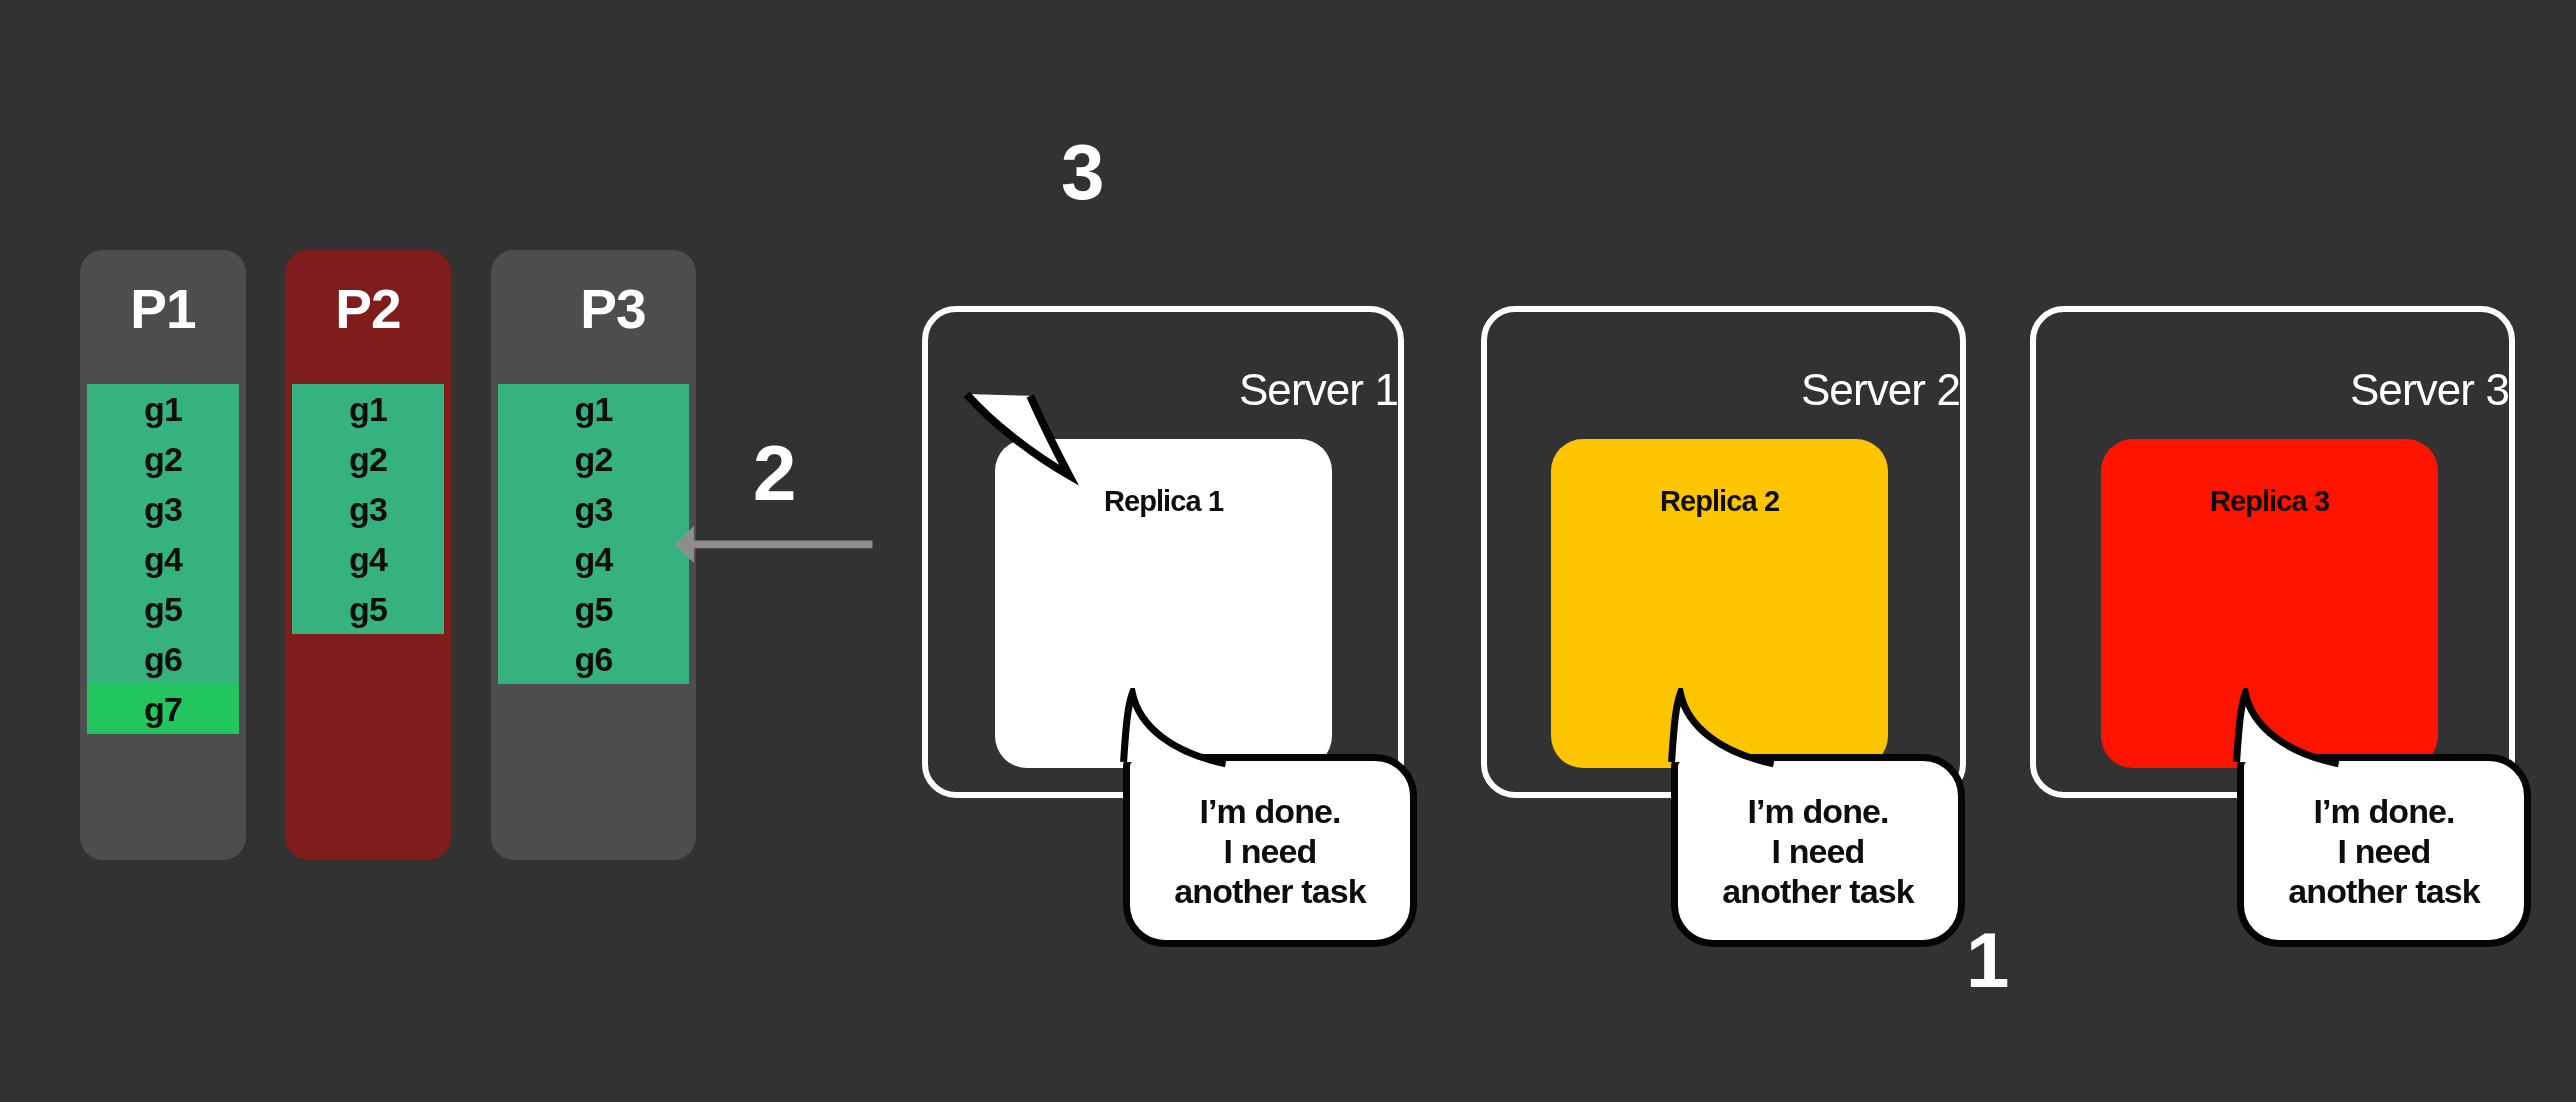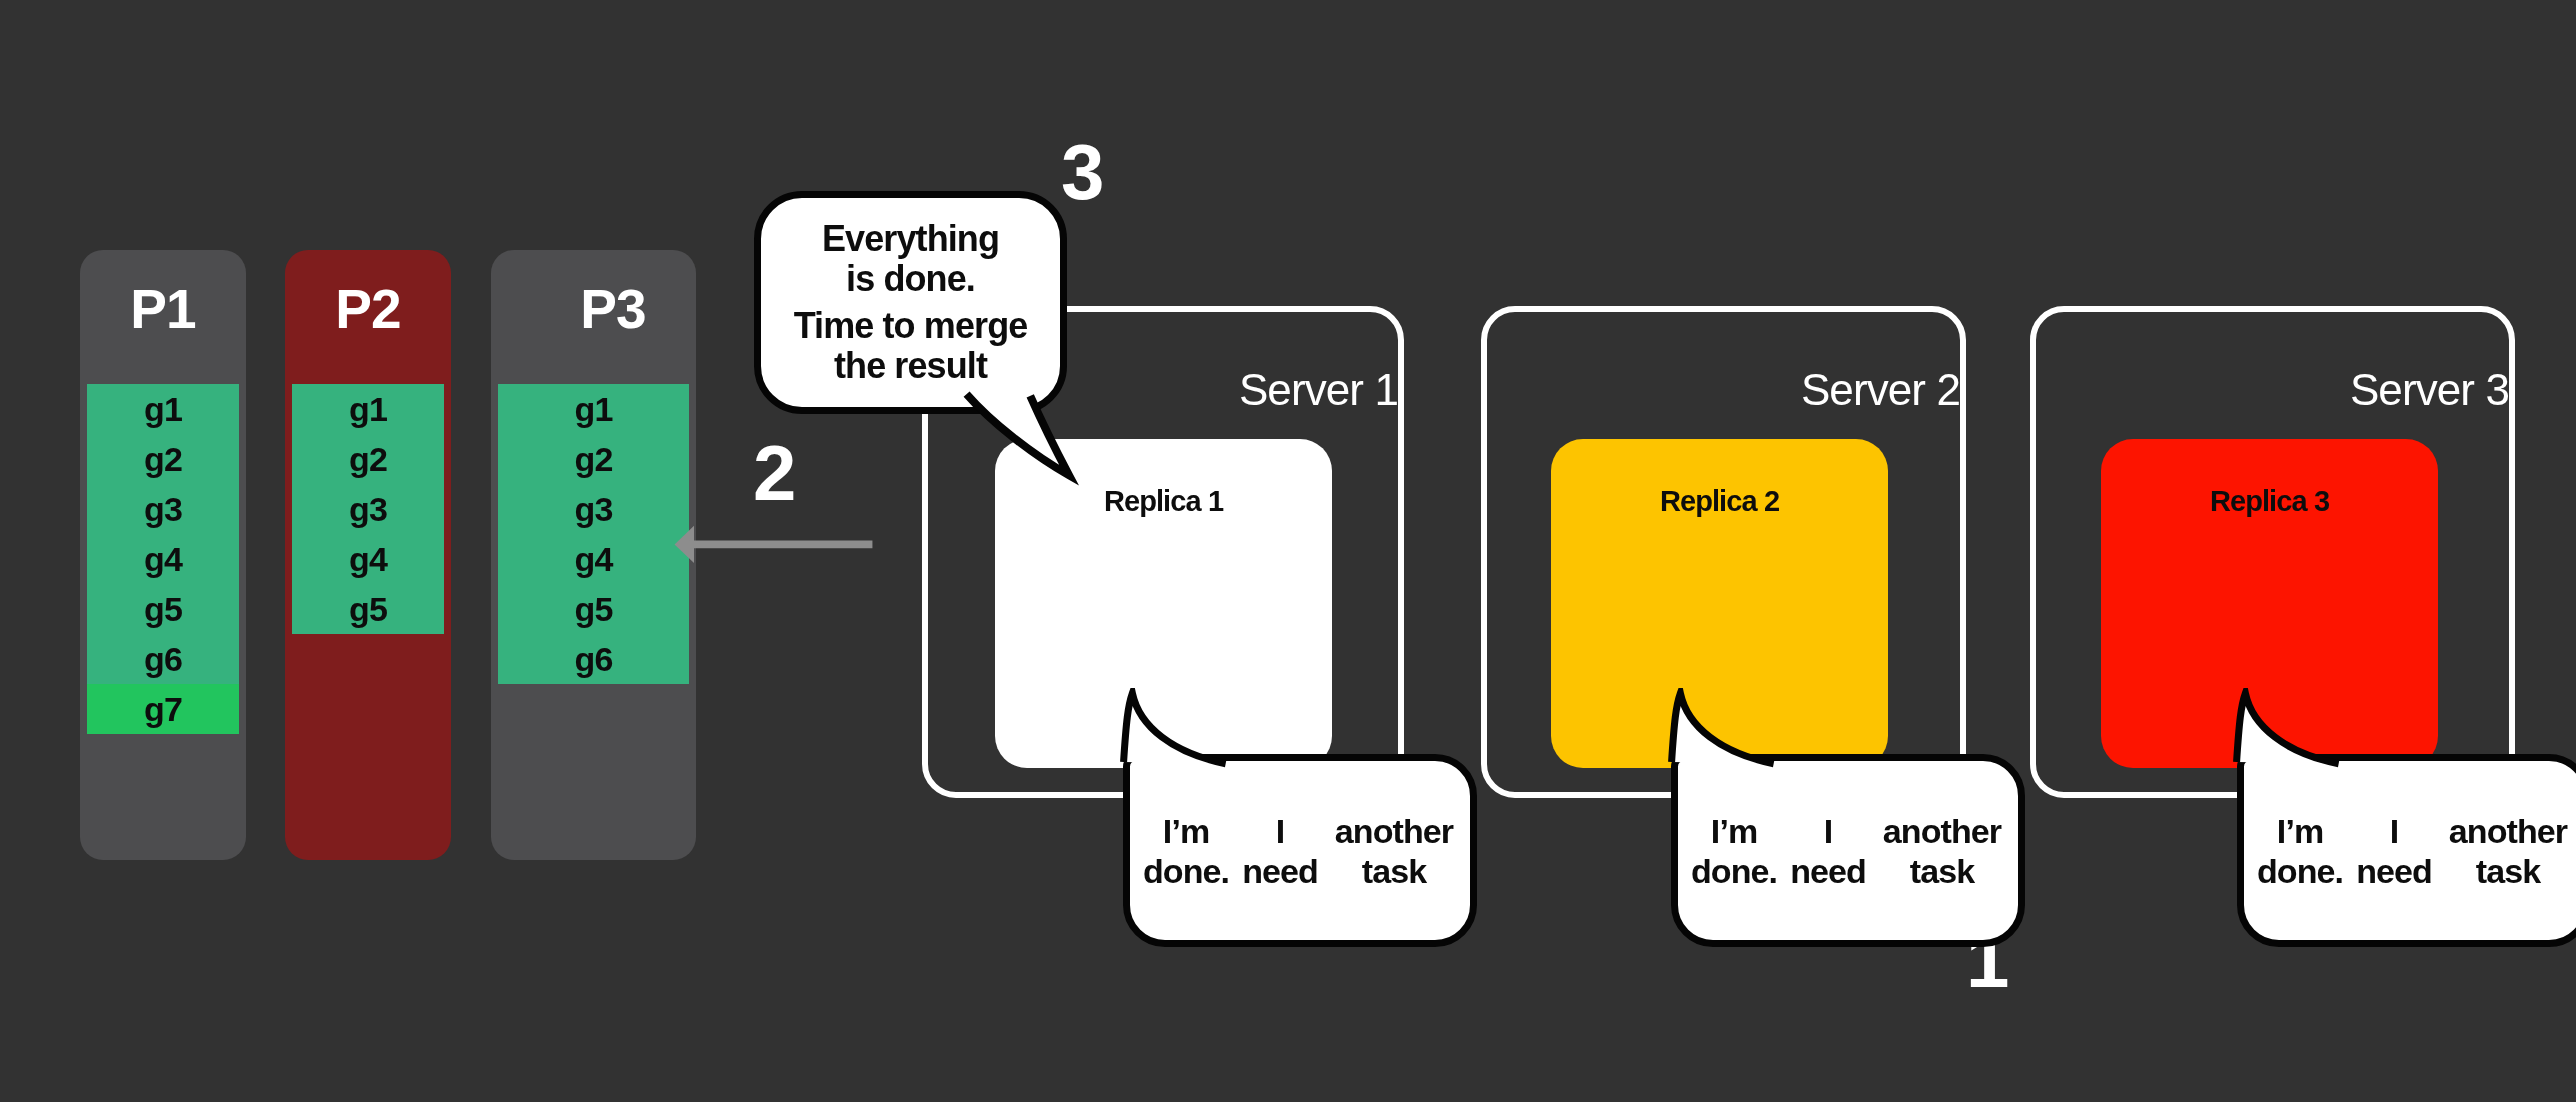--- a/index.html
+++ b/index.html
@@ -15,23 +15,23 @@
 
   
   .server{position:absolute;top:306px;height:492px;border:6.2px solid #ffffff;border-radius:34px;box-sizing:border-box;}
   .stitle{margin-top:53px;text-align:right;color:#ffffff;font-size:44px;font-weight:normal;letter-spacing:-0.9px;}
 
   
   .replica{position:absolute;top:439px;width:337px;height:329px;border-radius:32px;}
   .rtitle{margin-top:46px;text-align:center;font-size:29px;font-weight:bold;color:#0d0d0d;letter-spacing:-0.9px;}
 
   
-  .bubble{position:absolute;top:754px;width:354px;height:193px;background:#ffffff;
+  .bubble{position:absolute;top:754px;width:294px;height:193px;background:#ffffff;
     border:7px solid #050505;border-radius:42px;border-top-left-radius:12.4px;box-sizing:border-box;
-    display:flex;flex-direction:row;align-items:center;justify-content:center;
+    display:flex;flex-direction:column;align-items:center;justify-content:center;
     color:#0d0d0d;font-size:34px;font-weight:bold;line-height:40px;letter-spacing:-0.9px;text-align:center;}
   .merge-bubble{position:absolute;left:754px;top:191px;width:313px;height:223px;background:#ffffff;
     border:7px solid #050505;border-radius:48px;box-sizing:border-box;
     display:flex;flex-direction:column;align-items:center;justify-content:center;
     color:#0d0d0d;font-size:36px;font-weight:bold;line-height:40px;letter-spacing:-0.9px;text-align:center;}
   .merge-bubble .gap{margin-top:6.2px;}
 
   .tail{position:absolute;}
 
   
@@ -130,24 +130,18 @@
 
   <div class="bubble" style="left:2237px">
       <div class="bline">I’m done.</div>
       <div class="bline">I need</div>
       <div class="bline">another task</div>
     </div>
   <svg class="tail" style="left:2231px;top:688px" width="115" height="88" viewBox="0 0 130 100">
     <path d="M 6,84 C 9,38 11,20 16,6 C 24,44 62,74 122,86" fill="#ffffff" stroke="#050505" stroke-width="8" stroke-linejoin="miter"></path>
   </svg>
 
-  <div class="merge-bubble">
-    <div>Everything</div>
-    <div>is done.</div>
-    <div class="gap">Time to merge</div>
-    <div>the result</div>
-  </div>
   <svg class="tail" style="left:954px;top:387px" width="133" height="99" viewBox="0 0 150 112">
     <path d="M 14,8 C 42,40 88,76 130,100 C 110,62 94,28 86,10" fill="#ffffff" stroke="#050505" stroke-width="9" stroke-linejoin="miter"></path>
   </svg>
 
 </div>
 
 
 </body></html>

